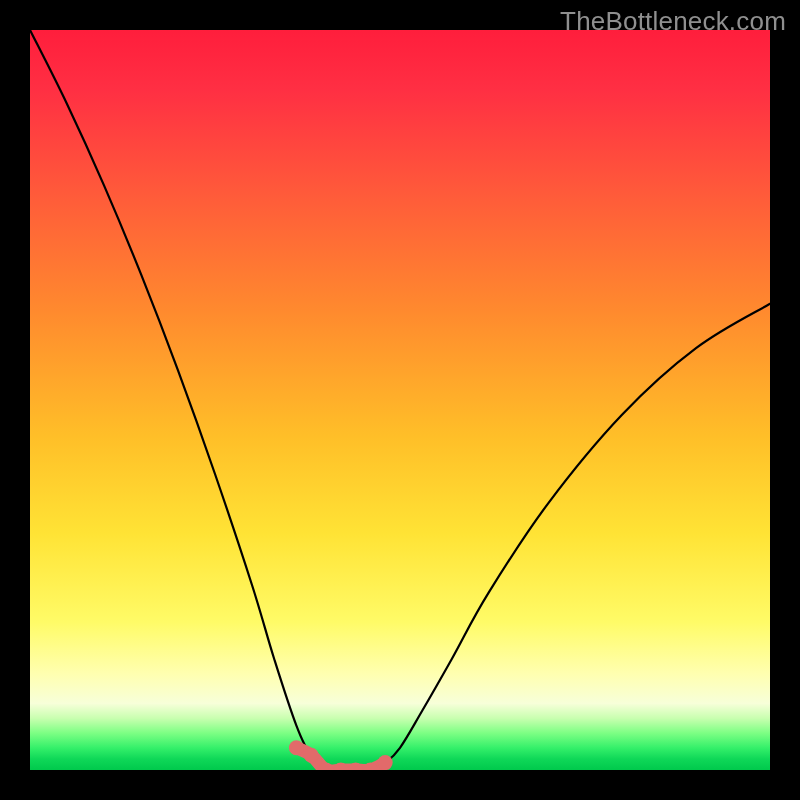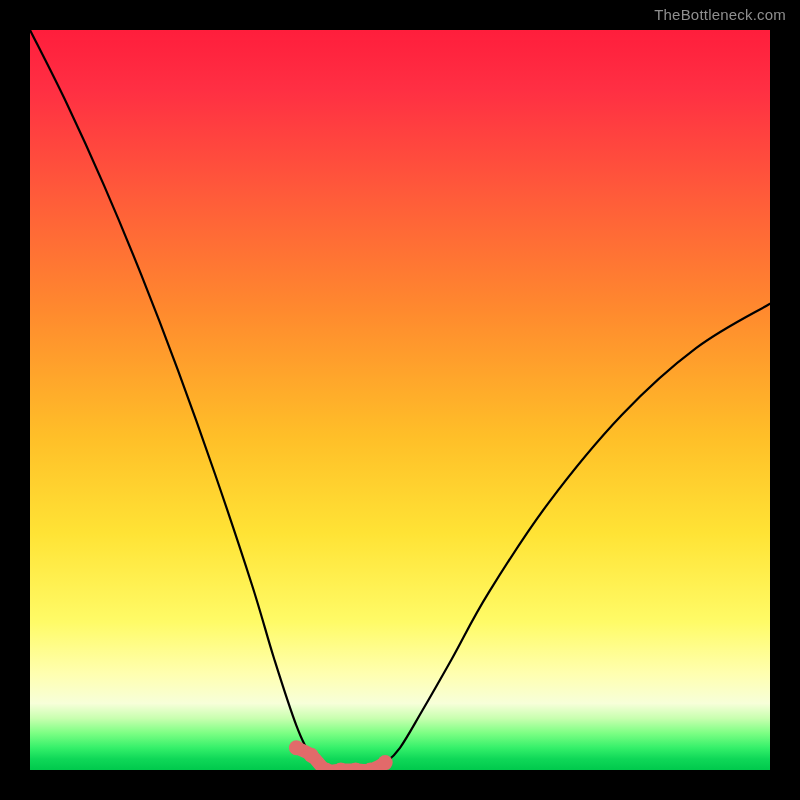--- a/index.html
+++ b/index.html
@@ -15,21 +15,21 @@
     position: relative;
     width: 800px;
     height: 800px;
     background: #000;
   }
   .watermark {
     position: absolute;
     top: 6px;
     right: 14px;
     color: #8f8f8f;
-    font-size: 15px;
+    font-size: 26px;
     font-weight: 500;
     letter-spacing: 0.2px;
     z-index: 10;
   }
   .plot {
     position: absolute;
     left: 30px;
     top: 30px;
     width: 740px;
     height: 740px;

